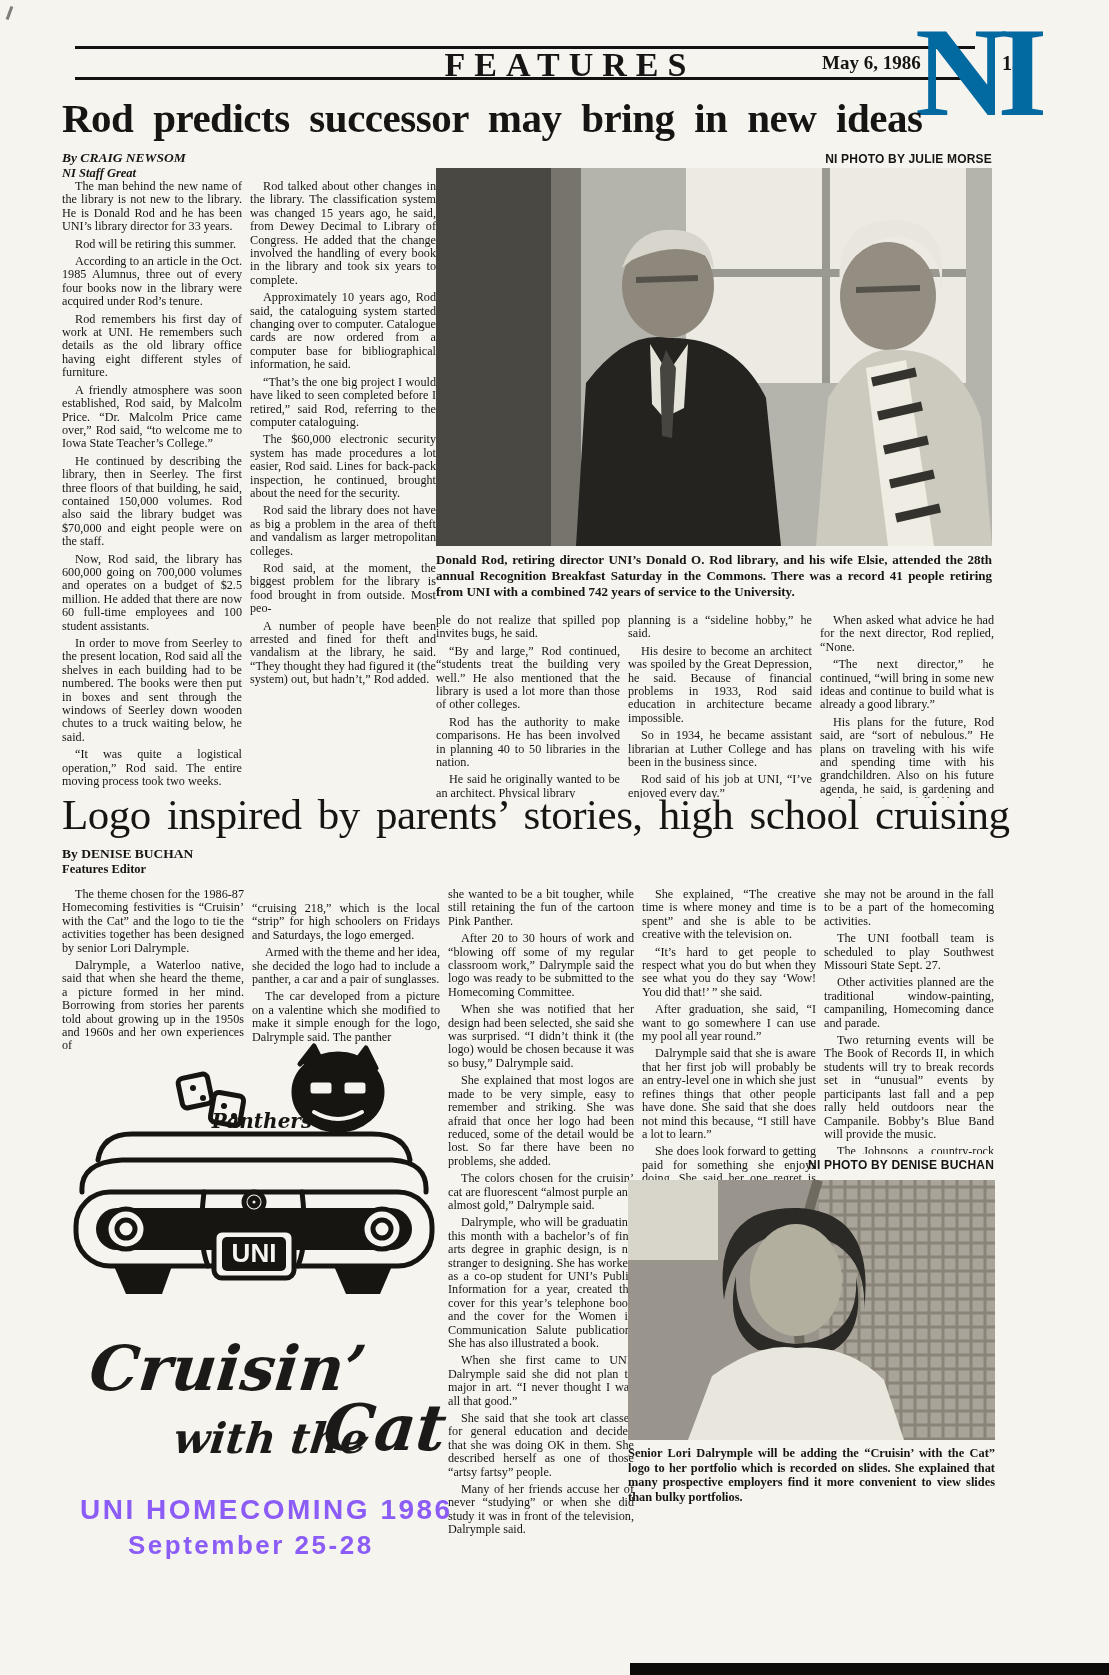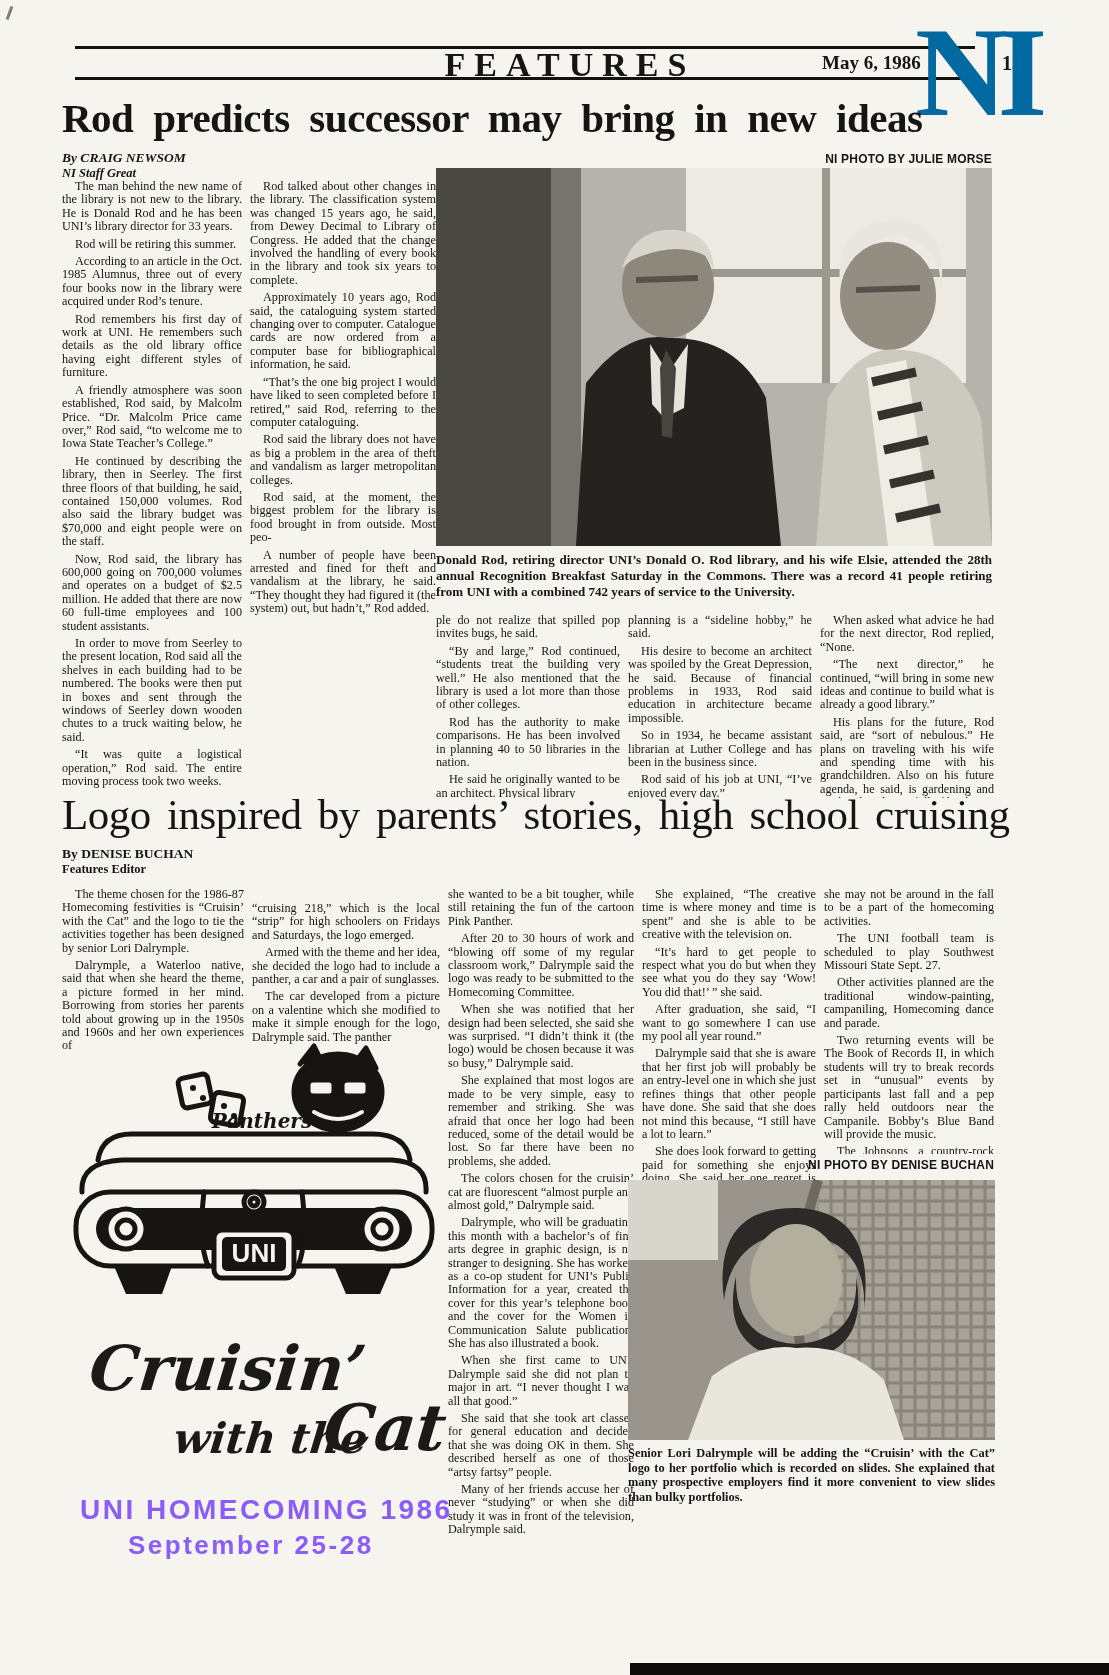--- a/index.html
+++ b/index.html
@@ -92,20 +92,21 @@
       <p>A friendly atmosphere was soon established, Rod said, by Malcolm Price. “Dr. Malcolm Price came over,” Rod said, “to welcome me to Iowa State Teacher’s College.”</p>
       <p>He continued by describing the library, then in Seerley. The first three floors of that building, he said, contained 150,000 volumes. Rod also said the library budget was $70,000 and eight people were on the staff.</p>
       <p>Now, Rod said, the library has 600,000 going on 700,000 volumes and operates on a budget of $2.5 million. He added that there are now 60 full-time employees and 100 student assistants.</p>
       <p>In order to move from Seerley to the present location, Rod said all the shelves in each building had to be numbered. The books were then put in boxes and sent through the windows of Seerley down wooden chutes to a truck waiting below, he said.</p>
       <p>“It was quite a logistical operation,” Rod said. The entire moving process took two weeks.</p>
     </div>
   <div class="col" style="left:250px; top:180px; width:186px; height:612px;">
       <p>Rod talked about other changes in the library. The classification system was changed 15 years ago, he said, from Dewey Decimal to Library of Congress. He added that the change involved the handling of every book in the library and took six years to complete.</p>
       <p>Approximately 10 years ago, Rod said, the cataloguing system started changing over to computer. Catalogue cards are now ordered from a computer base for bibliographical information, he said.</p>
       <p>“That’s the one big project I would have liked to seen completed before I retired,” said Rod, referring to the computer cataloguing.</p>
+      <p>The $60,000 electronic security system has made procedures a lot easier, Rod said. Lines for back-pack inspection, he continued, brought about the need for the security.</p>
       <p>Rod said the library does not have as big a problem in the area of theft and vandalism as larger metropolitan colleges.</p>
       <p>Rod said, at the moment, the biggest problem for the library is food brought in from outside. Most peo-</p>
       <p>A number of people have been arrested and fined for theft and vandalism at the library, he said. “They thought they had figured it (the system) out, but hadn’t,” Rod added.</p>
     </div>
 
   <div class="photo" style="left:436px; top:168px; width:556px; height:378px;">
     <svg width="556" height="378" viewBox="0 0 556 378">
       <rect x="0" y="0" width="556" height="378" fill="#b4b3ac"></rect>
       <rect x="250" y="0" width="280" height="215" fill="#eceae2"></rect>
       <line x1="390" y1="0" x2="390" y2="215" stroke="#9a998f" stroke-width="8"></line>

